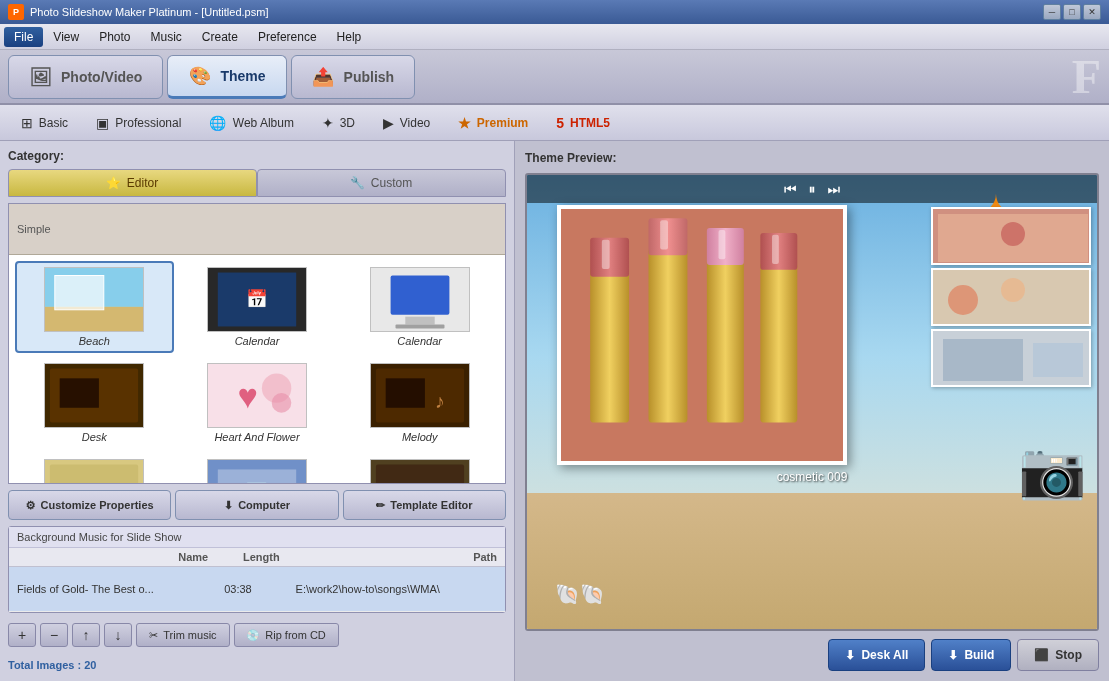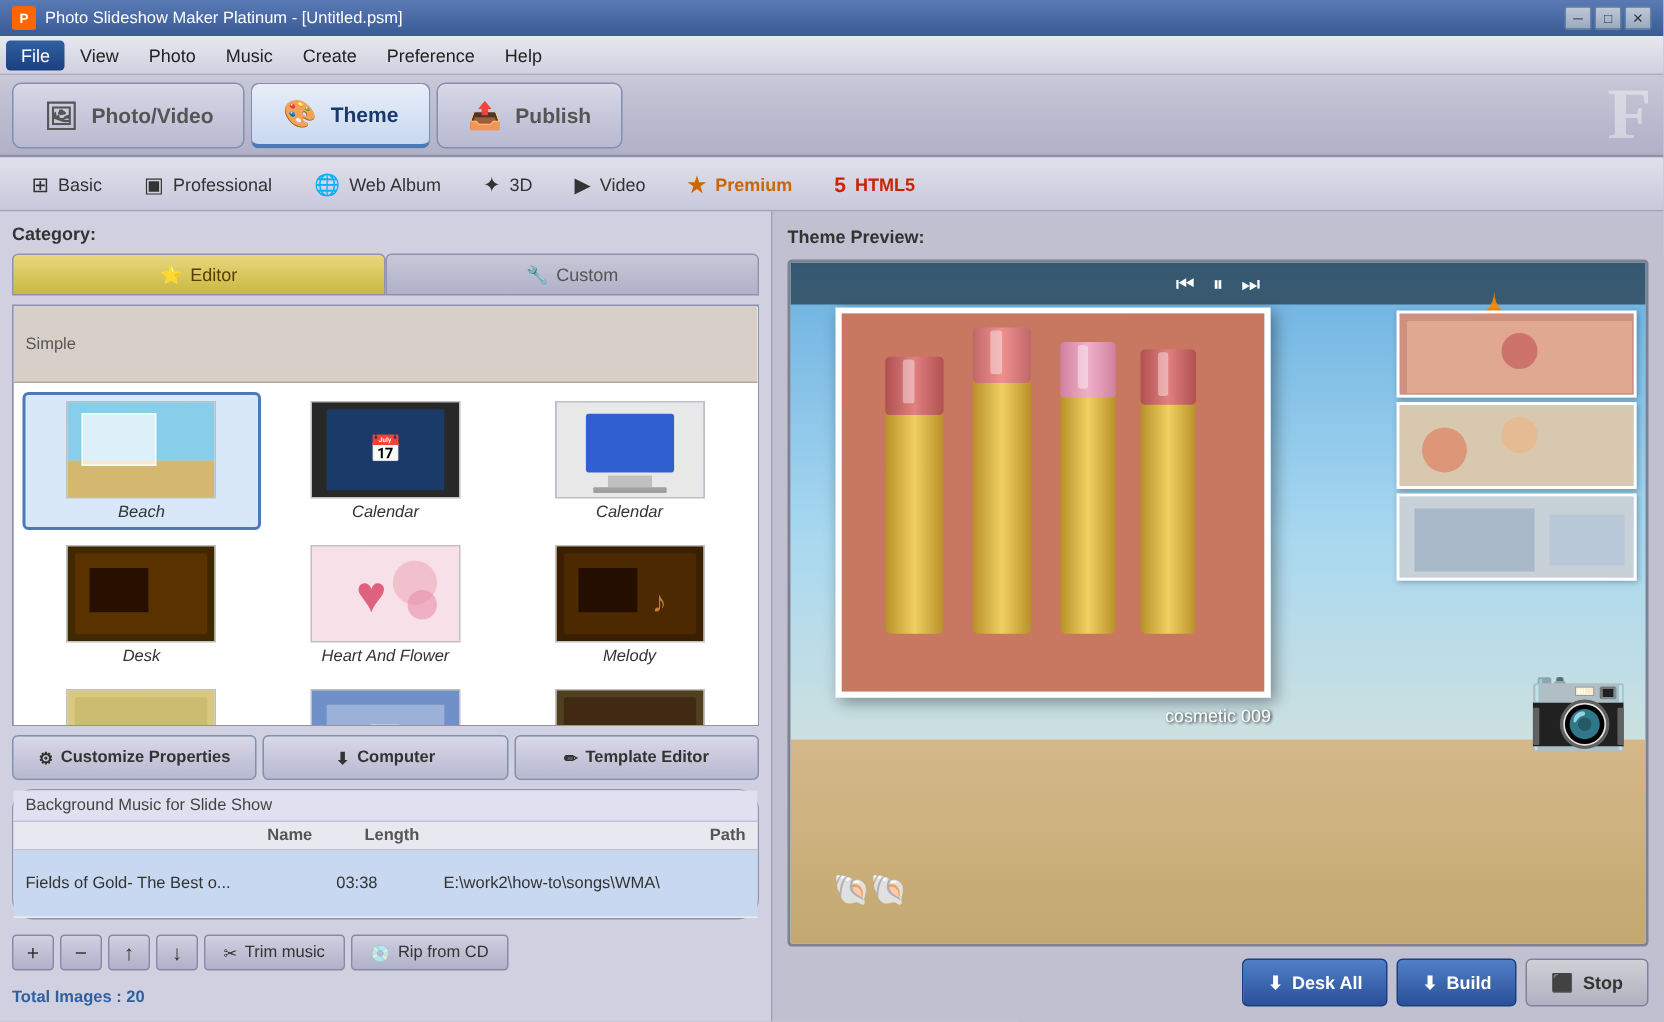--- a/index.html
+++ b/index.html
@@ -241,21 +241,21 @@
       font-size: 11px;
       font-weight: bold;
       border: 1px solid #8090b0;
       background: linear-gradient(to bottom, #d8d8e8, #b8b8d0);
       color: #333;
     }
 
     .music-section {
       background: white;
       border: 1px solid #9090b0;
-      border-radius: 14px;
+      border-radius: 3px;
     }
     .music-header {
       padding: 4px 8px;
       background: #e0e0f0;
       border-bottom: 1px solid #c0c0d8;
       font-size: 11px;
       color: #444;
     }
     .music-table {
       width: 100%;

